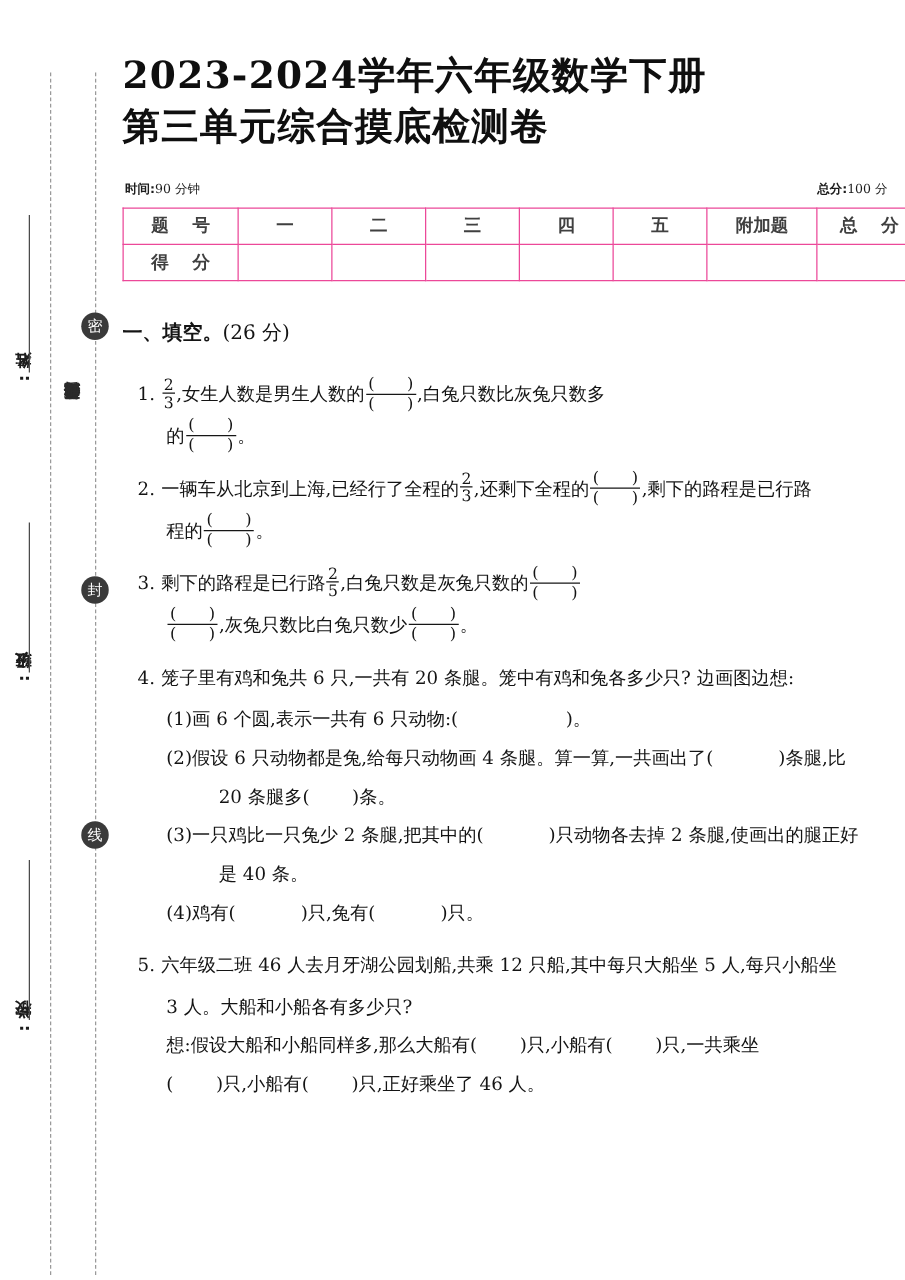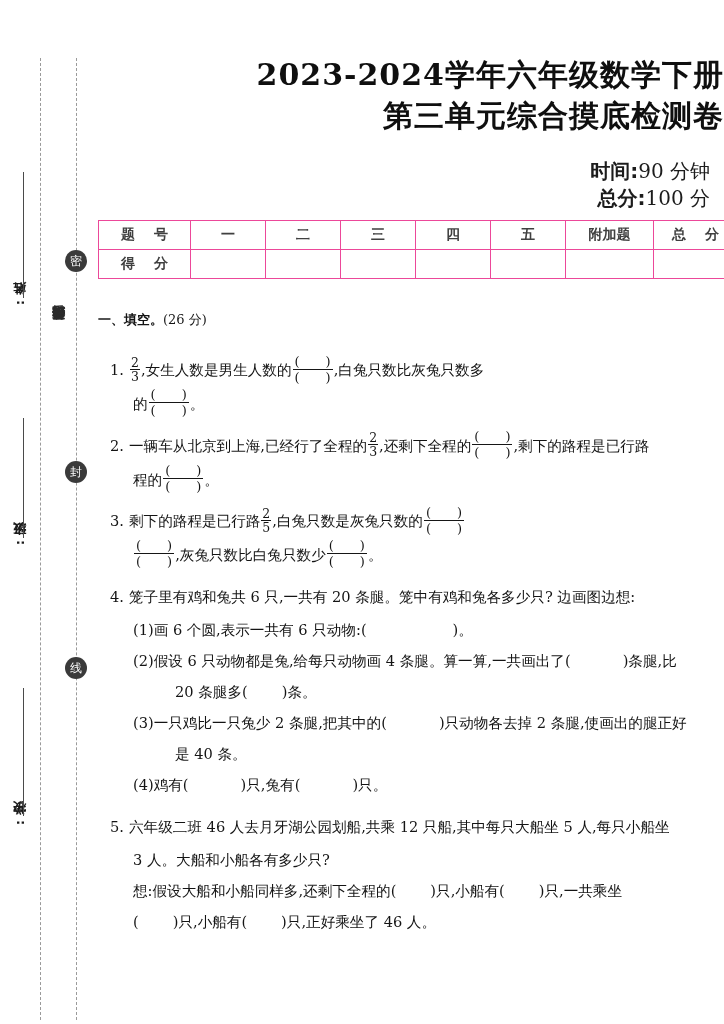--- a/index.html
+++ b/index.html
@@ -93,43 +93,41 @@
   .vrule.r-school { top: 688px; height: 128px; }
 
   
   #sheet {
     position: absolute;
     left: 98px; top: 0;
     width: 626px; height: 1024px;
   }
 
   #title-block {
-    text-align: right;
+    text-align: left;
     padding-top: 40px;
-    margin-top: 14px;
   }
   .title-line {
     font-size: 30px;
     font-weight: 700;
     letter-spacing: 1px;
     line-height: 41px;
     font-family: "DejaVu Serif", "Liberation Serif", serif;
     color: #0f0f0f;
   }
 
   #meta-row {
     margin-top: 22px;
     display: flex;
     justify-content: space-between;
-    align-items: flex-end;
+    align-items: flex-start;
     padding: 0 14px 0 2px;
-    font-size: 20px;
-    font-weight: 700;
-    font-family: "DejaVu Sans", "Liberation Sans", sans-serif;
-    flex-direction: column;
+    font-size: 10px;
+    font-weight: 700;
+    font-family: "DejaVu Sans", "Liberation Sans", sans-serif;
   }
   #meta-row .meta-val { font-weight: 400; font-family: "DejaVu Serif","Liberation Serif",serif; }
 
   
   #score-table {
     margin-top: 8px;
     width: 614px;
     border-collapse: collapse;
     table-layout: fixed;
   }
@@ -151,21 +149,21 @@
 
   
   #body {
     margin-top: 26px;
     padding-right: 8px;
     font-size: 14.6px;
     line-height: 30px;
     color: #141414;
   }
   .sec-head {
-    font-size: 13px;
+    font-size: 16px;
     font-weight: 700;
     font-family: "DejaVu Sans", "Liberation Sans", sans-serif;
     margin-bottom: 18px;
   }
   .sec-head .pts {
     font-weight: 400;
     font-family: "DejaVu Serif","Liberation Serif",serif;
   }
 
   .q {
@@ -330,19 +328,19 @@
         <span class="sub sub-ind"><span>是 40 条。</span></span>
         <span class="sub"><span>(4)鸡有(</span><span class="blank-md"></span><span>)只,兔有(</span><span class="blank-md"></span><span>)只。</span></span>
       </div>
     </div>
 
     <div class="q">
       <div class="q-num">5.</div>
       <div class="q-text">
         <span>六年级二班 46 人去月牙湖公园划船,共乘 12 只船,其中每只大船坐 5 人,每只小船坐</span>
         <span class="sub">3 人。大船和小船各有多少只?</span>
-        <span class="sub"><span>想:假设大船和小船同样多,还剩下全程的(</span><span class="blank-sm"></span><span>)只,小船有(</span><span class="blank-sm"></span><span>)只,一共乘坐</span></span>
+        <span class="sub"><span>想:假设大船和小船同样多,那么大船有(</span><span class="blank-sm"></span><span>)只,小船有(</span><span class="blank-sm"></span><span>)只,一共乘坐</span></span>
         <span class="sub"><span>(</span><span class="blank-sm"></span><span>)只,小船有(</span><span class="blank-sm"></span><span>)只,正好乘坐了 46 人。</span></span>
       </div>
     </div>
 
   </div>
 </div>
 
 </body></html>

